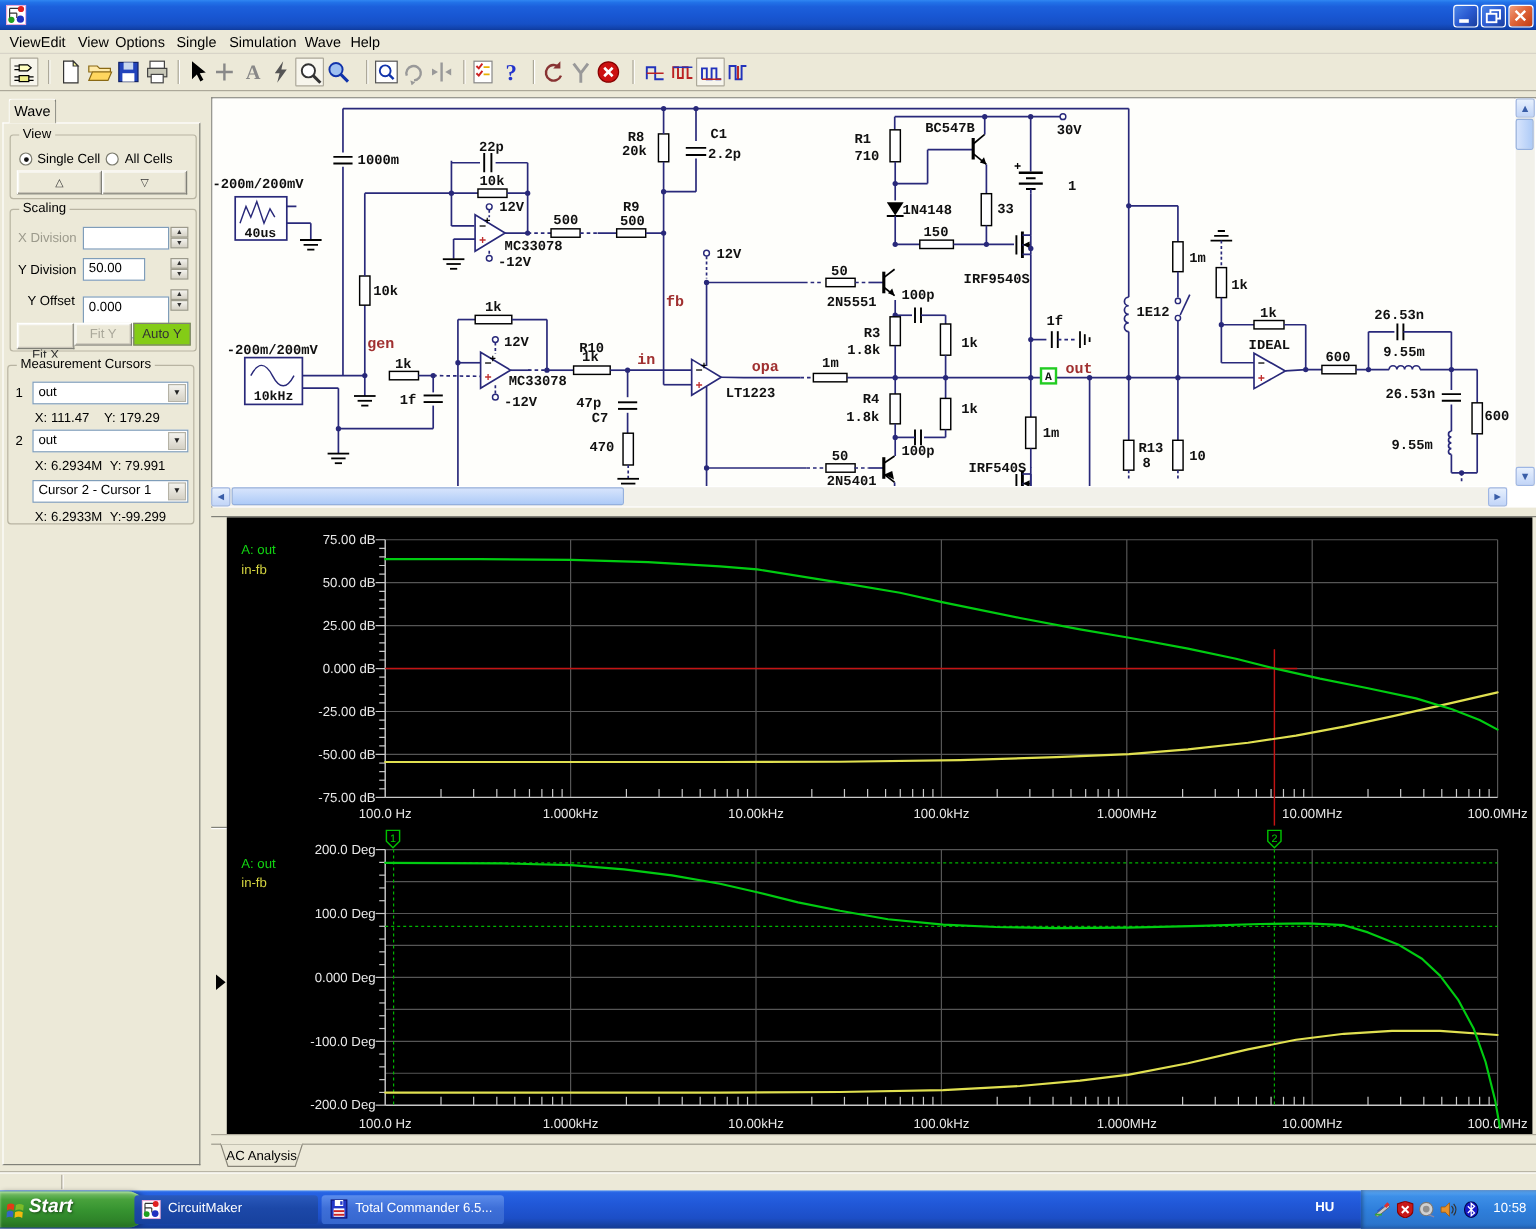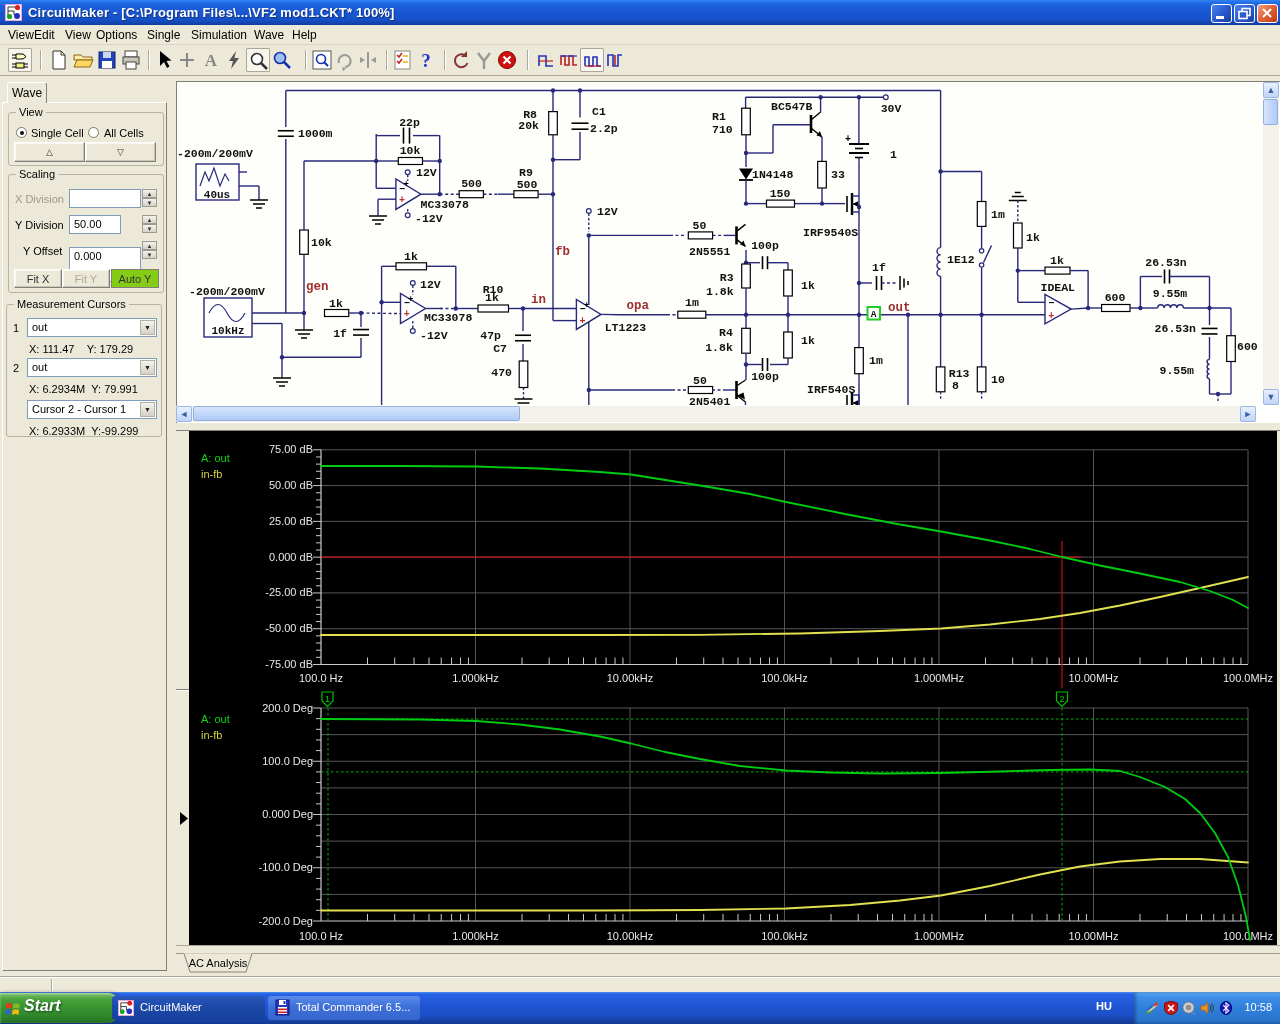--- a/index.html
+++ b/index.html
@@ -65,21 +65,20 @@
 <div id="screen">
 
 <div class="abs" id="title">
  <svg class="abs" style="left:5px;top:4px" width="17" height="17" viewBox="0 0 17 17">
   <rect x="0.5" y="0.5" width="16" height="16" fill="#fff" stroke="#E8A8D8"></rect>
   <path d="M3 3 h8 M3 3 v9 M3 7 h6 M9 7 v4" stroke="#333" fill="none"></path>
   <circle cx="12.5" cy="3.5" r="2.6" fill="#E02020"></circle>
   <circle cx="4.5" cy="12.5" r="2.6" fill="#20A020"></circle>
   <circle cx="12" cy="12" r="3" fill="#2030C0"></circle>
  </svg>
- <span class="ttext">CircuitMaker - [C:\Program Files\...\VF2 mod1.CKT* 100%]</span>
  <div class="wbtn wblue" style="left:1211px"><svg width="19" height="17">
           <rect x="4" y="11" width="8" height="3" fill="#fff"></rect>
         </svg></div>
  <div class="wbtn wblue" style="left:1234px"><svg width="19" height="17">
           <rect x="7" y="3.5" width="8" height="7" fill="none" stroke="#fff" stroke-width="1.6"></rect>
           <rect x="4" y="6.5" width="8" height="7" fill="#2B5BD2" stroke="#fff" stroke-width="1.6"></rect>
         </svg></div>
  <div class="wbtn wred" style="left:1257px"><svg width="19" height="17">
           <path d="M5 4 L13 12 M13 4 L5 12" stroke="#fff" stroke-width="2"></path>
         </svg></div>
@@ -226,21 +225,21 @@
   <div class="spin" style="left:133px;top:40px">
         <div>▲</div>
         <div>▼</div>
       </div>
   <div class="lbl" style="left:14px;top:70px">Y Offset</div>
   <div class="edit" style="left:60px;top:72px;width:72px;height:35px">0.000</div>
   <div class="spin" style="left:133px;top:66px">
         <div>▲</div>
         <div>▼</div>
       </div>
-  <div class="btn3d" style="left:5px;top:94px;width:48px;height:19px;padding-top:3px">Fit X</div>
+  <div class="btn3d" style="left:5px;top:94px;width:48px;height:19px;padding-top:20px">Fit X</div>
   <div class="btn3d" style="left:53px;top:94px;width:48px;height:19px;padding-top:3px;color:#AAA89A">Fit Y</div>
   <div class="btn3d" style="left:102px;top:94px;width:48px;height:19px;padding-top:3px;background:#84cc16;border:1px solid #808078;box-shadow:none">Auto Y</div>
 </div>
 <div class="abs group" style="left:6px;top:304px;width:156px;height:133px">
   <div class="gtitle" style="font-size:11px">Measurement Cursors</div>
   <div class="lbl" style="left:6px;top:17px">1</div>
   <div class="combo" style="left:20px;top:13px;width:130px">out<div class="cbtn">▼</div></div>
   <div class="lbl" style="left:22px;top:38px">X: 111.47&nbsp;&nbsp;&nbsp;&nbsp;Y: 179.29</div>
   <div class="lbl" style="left:6px;top:57px">2</div>
   <div class="combo" style="left:20px;top:53px;width:130px">out<div class="cbtn">▼</div></div>

